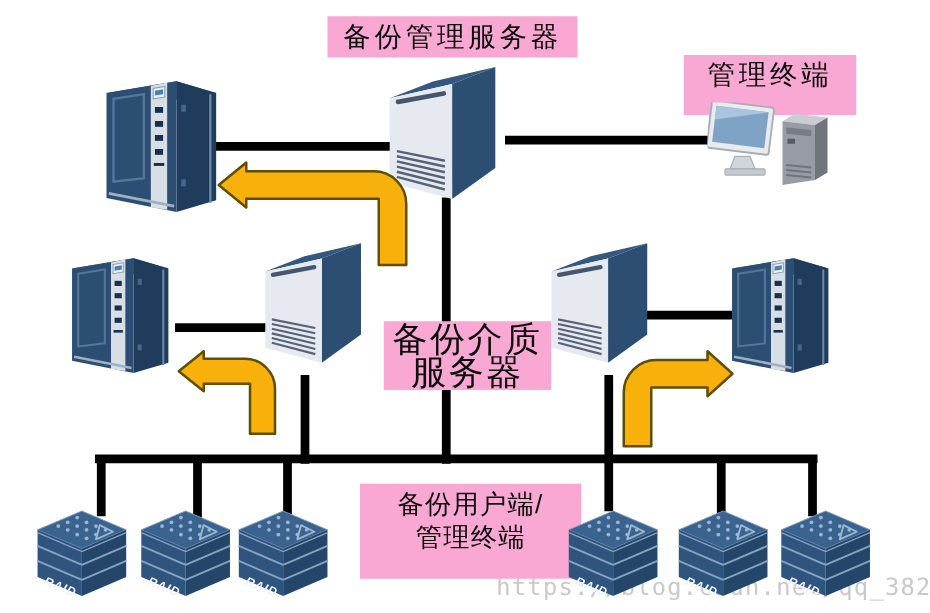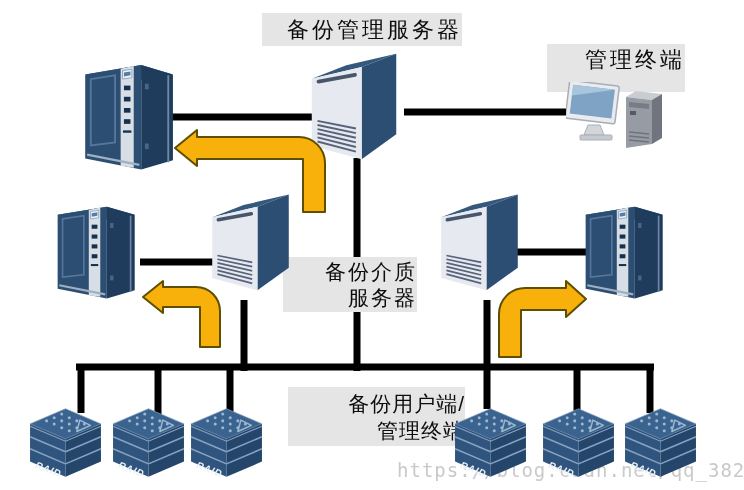--- a/index.html
+++ b/index.html
@@ -1,25 +1,25 @@
 <!DOCTYPE html>
 <html><head>
 <meta charset="utf-8">
 <style>
   html,body{margin:0;padding:0;background:#fff;}
   #stage{position:relative;width:744px;height:490px;background:#ffffff;overflow:hidden;
          font-family:"Liberation Sans",sans-serif;}
   .layer{position:absolute;left:0;top:0;}
   .z1{z-index:1}.z4{z-index:4}
-  .tag{position:absolute;z-index:2;background:#e5e5e5;color:#0d0d0d;text-align:right;
+  .tag{position:absolute;z-index:2;background:#f9a8d4;color:#0d0d0d;text-align:center;
        font-family:"Liberation Sans",sans-serif;}
   #lbl-mgmt{left:262px;top:13px;width:200px;height:33px;font-size:22px;line-height:33px;letter-spacing:3px;}
   #lbl-term{left:547px;top:44px;width:138px;height:48px;font-size:22px;line-height:32px;letter-spacing:3px;}
-  #lbl-media{left:283px;top:257px;width:134px;height:55px;font-size:21px;line-height:26px;padding-top:2px;letter-spacing:2px;box-sizing:border-box;}
-  #lbl-client{left:288px;top:387px;width:177px;height:59px;font-size:21px;line-height:27px;padding-top:3px;letter-spacing:1px;box-sizing:border-box;}
+  #lbl-media{left:307px;top:257px;width:134px;height:55px;font-size:28px;line-height:26px;padding-top:2px;letter-spacing:2px;box-sizing:border-box;}
+  #lbl-client{left:288px;top:387px;width:177px;height:76px;font-size:21px;line-height:27px;padding-top:3px;letter-spacing:1px;box-sizing:border-box;}
   .tag span{display:block;}
   .dev{position:absolute;z-index:3;}
   #watermark{position:absolute;z-index:1;left:397px;top:459px;color:#c9c9c9;
              font-family:"DejaVu Sans Mono","Liberation Mono",monospace;font-size:19px;letter-spacing:1px;white-space:nowrap;}
   #defs-holder{position:absolute;width:0;height:0;overflow:hidden;}
 </style>
 </head>
 <body>
 
 <div id="stage">

